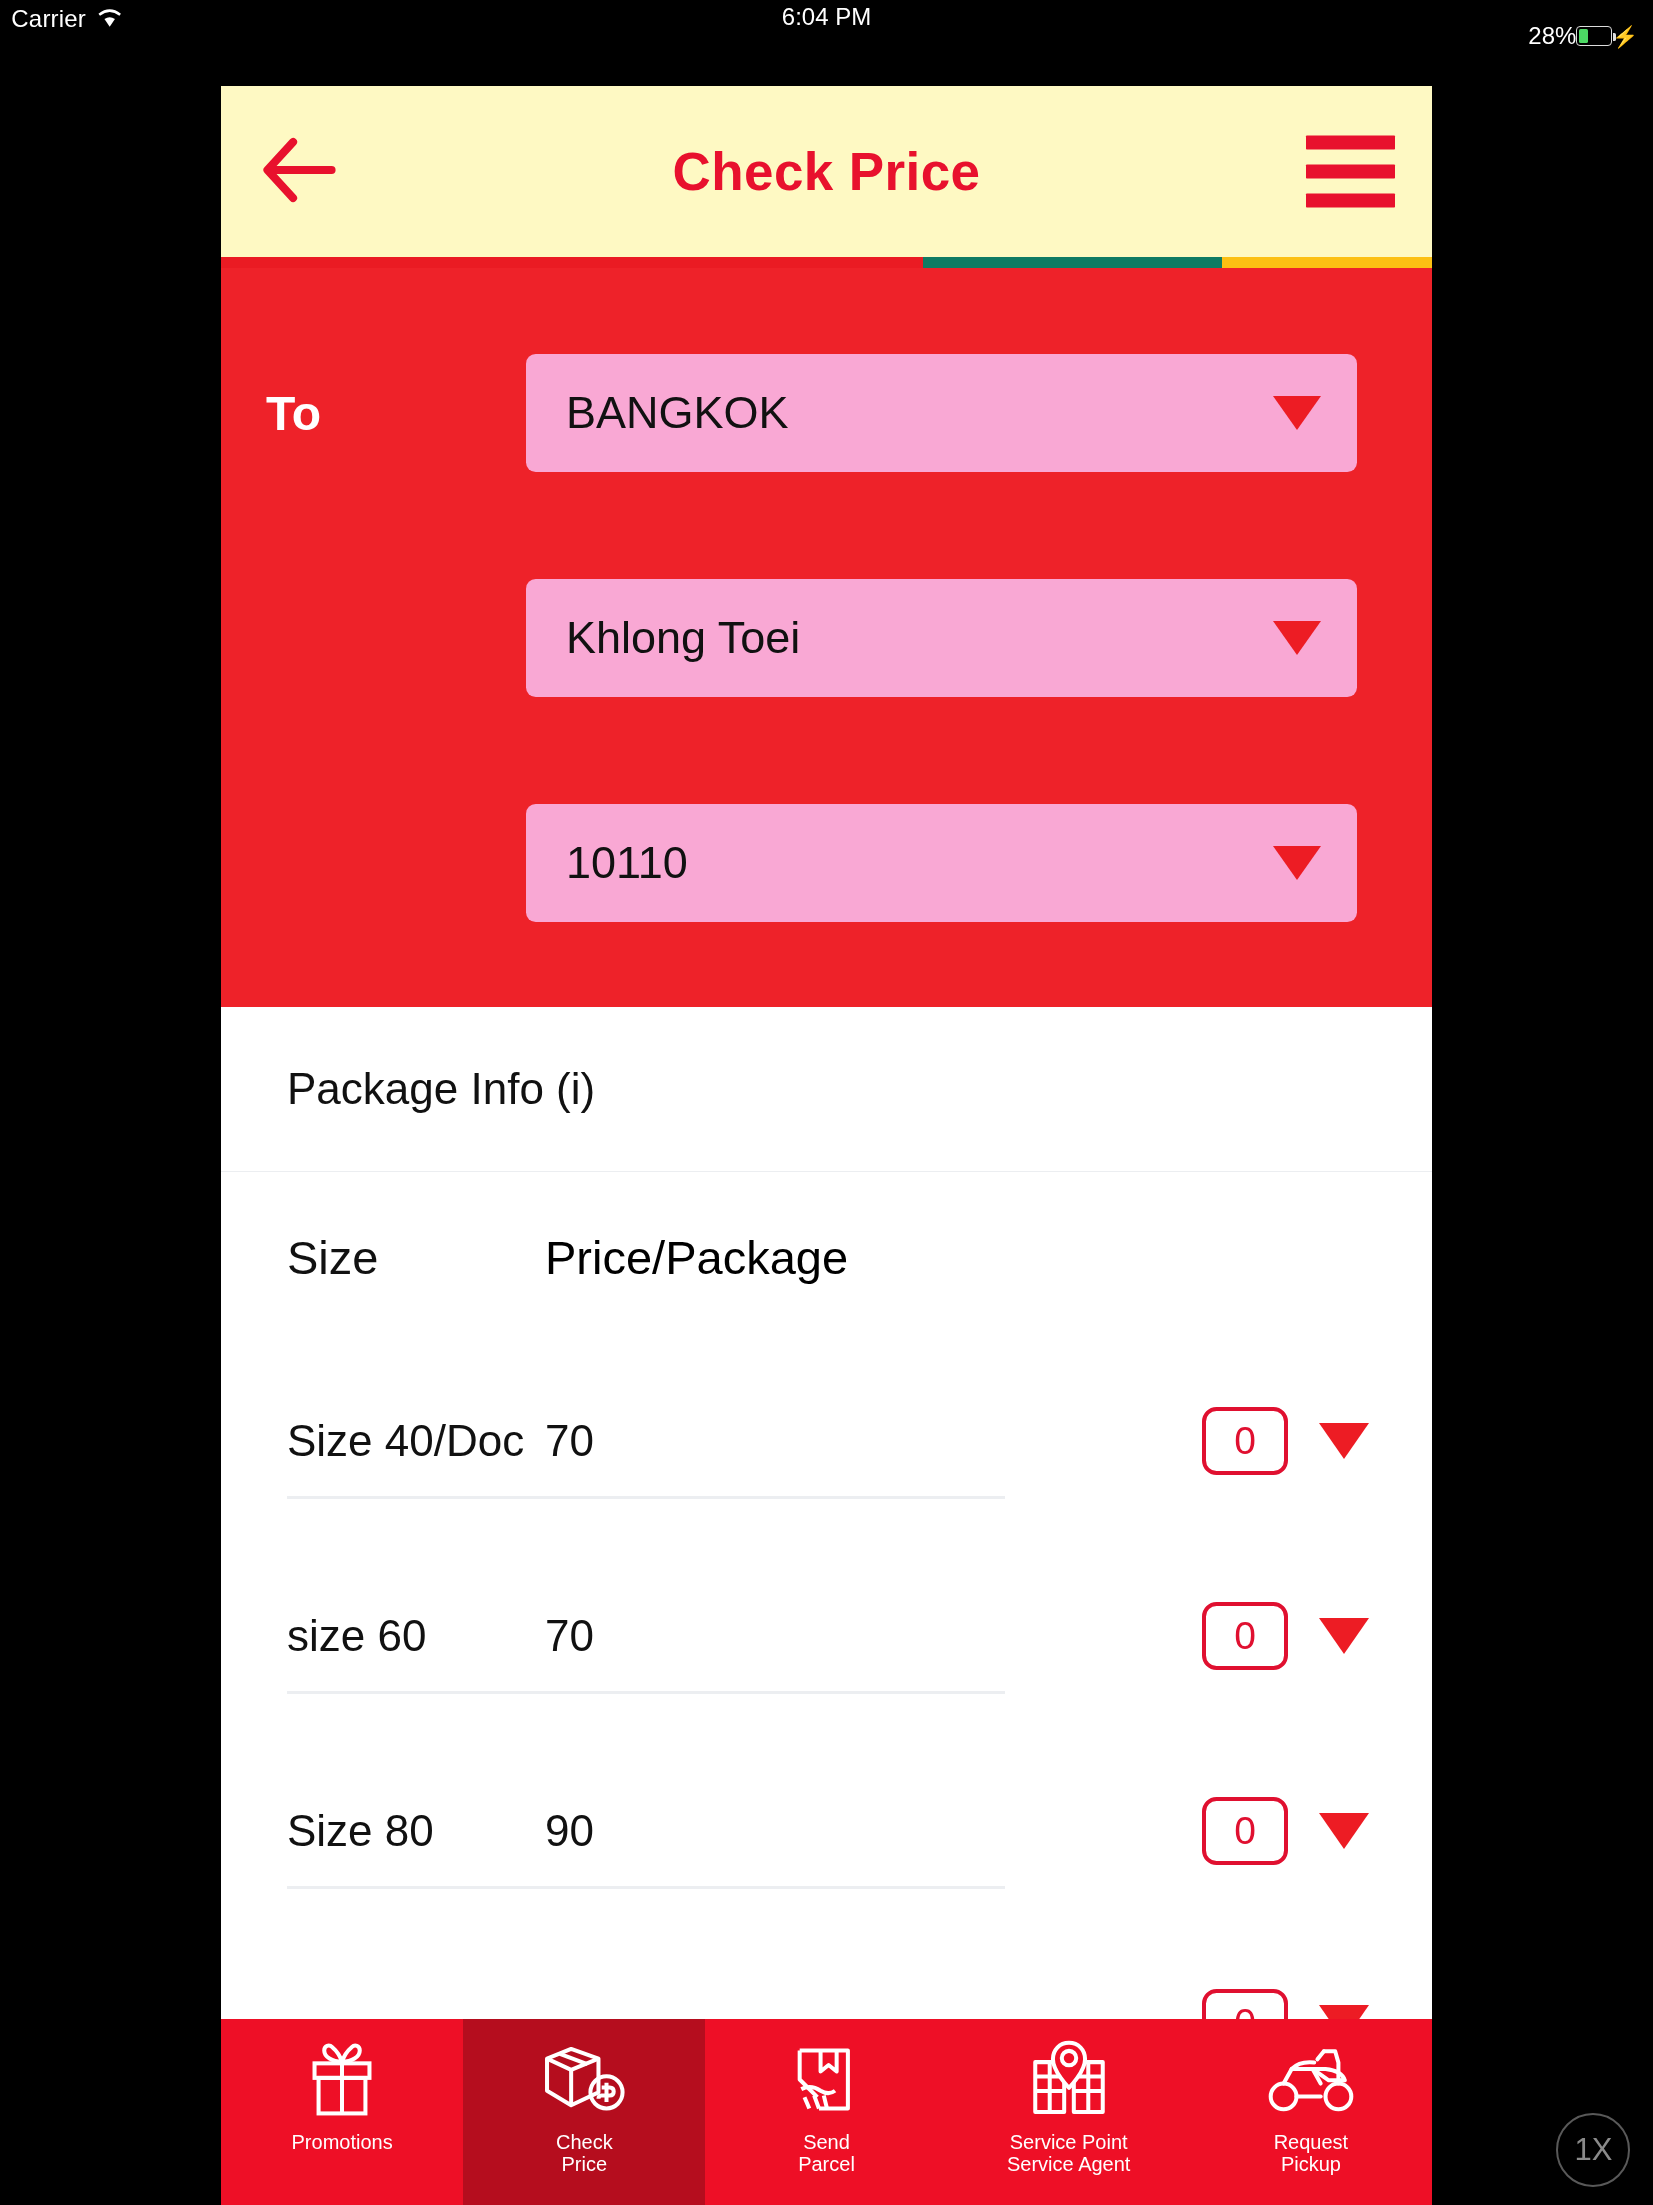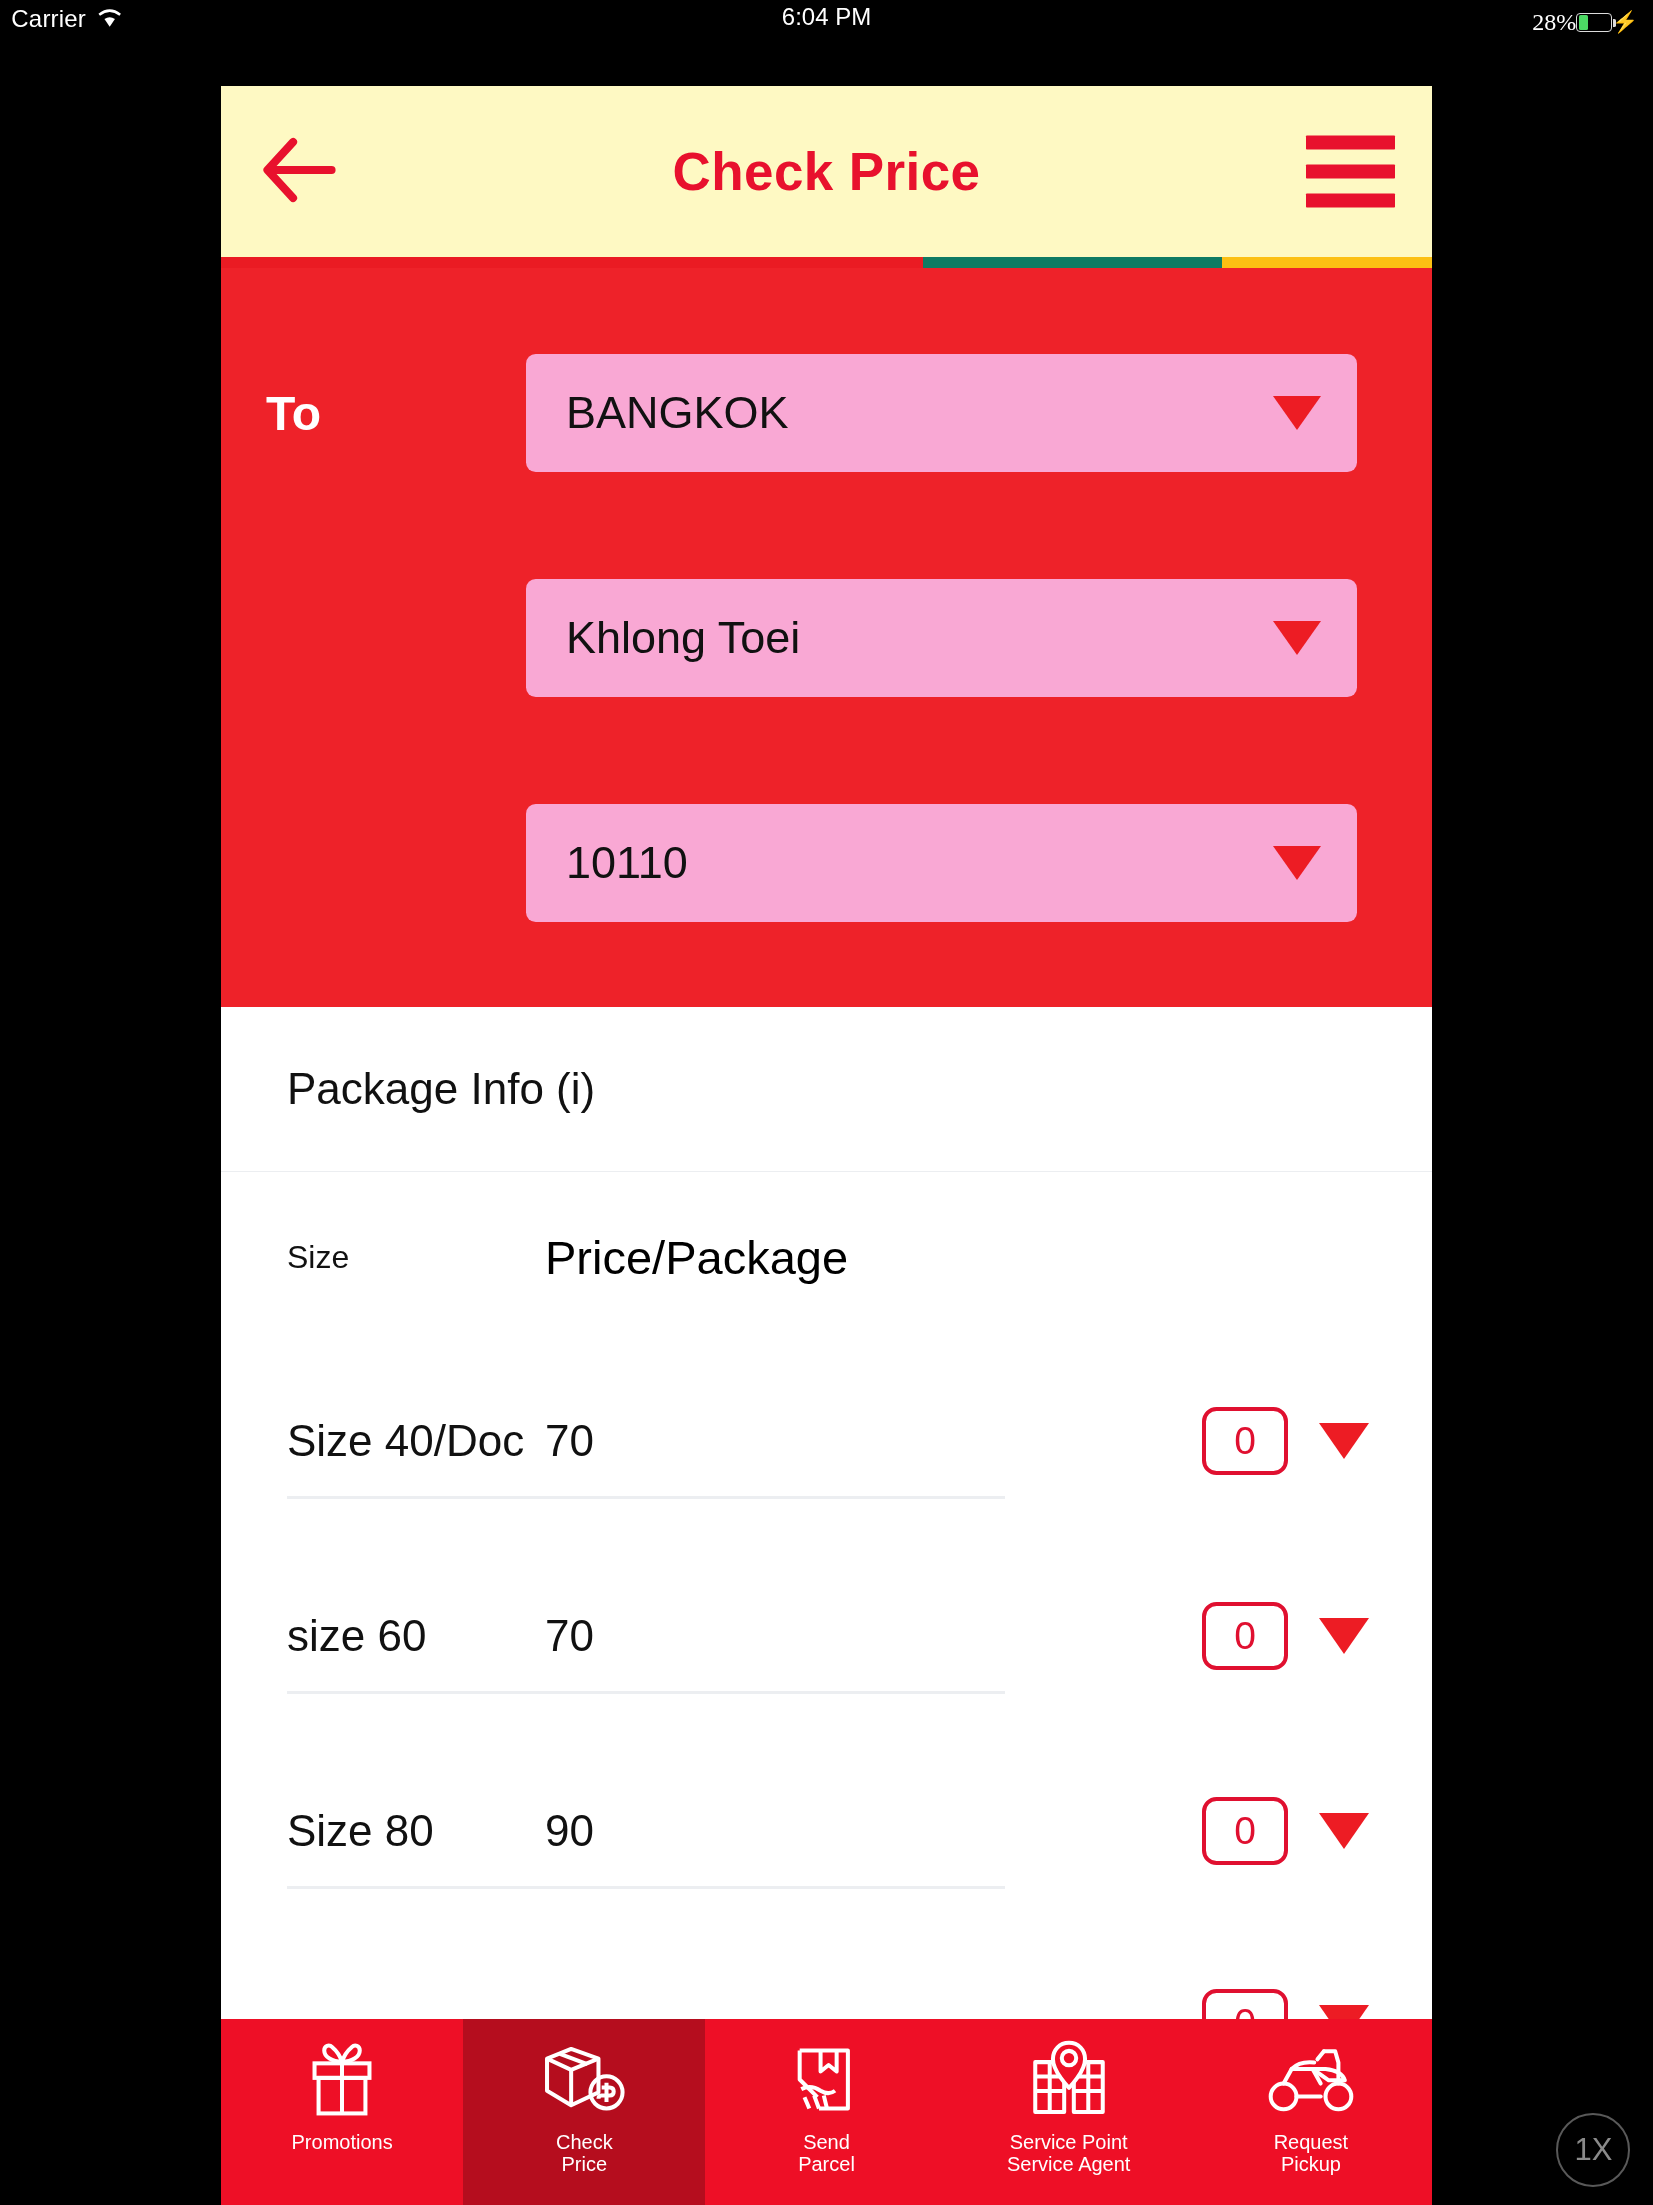--- a/index.html
+++ b/index.html
@@ -11,21 +11,21 @@
   }
 
   
   .statusbar{
     position:absolute; top:0; left:0; width:1653px; height:40px;
     color:#fff; display:flex; align-items:center;
   }
   .sb-left{ position:absolute; left:11.3px; top:4.8px; display:flex; align-items:center; gap:9.7px; }
   .sb-carrier{ font-size:24px; letter-spacing:0.2px; }
   .sb-center{ position:absolute; left:0; width:1653px; text-align:center; top:3px; font-size:24px; }
-  .sb-right{ position:absolute; right:14.5px; top:9px; display:flex; align-items:center; gap:0;font-family:Liberation Serif, serif; }
+  .sb-right{ position:absolute; right:14.5px; top:22px; display:flex; align-items:center; gap:0; }
   .sb-batt-pct{ font-size:24px; }
   .batt{
     position:relative; width:36px; height:19.4px;
     border:1.6px solid #dcdcdc; border-radius:4px; display:block;
   }
   .batt::after{
     content:""; position:absolute; right:-4.8px; top:5.7px;
     width:3.2px; height:8px; background:#dcdcdc; border-radius:0 1.6px 1.6px 0;
   }
   .batt-fill{ position:absolute; left:1.6px; top:1.6px; bottom:1.6px; width:28%; background:#4cd964; border-radius:1.6px; }
@@ -91,21 +91,21 @@
     height:165px; display:flex; align-items:center;
     padding-left:66px; font-size:44px; color:#111;
     border-bottom:1.6px solid #eceef1;
   }
 
   
   .table-area{ padding:0 0 0 0; position:relative; }
   .tbl-head{
     display:flex; align-items:center; height:171px; padding-left:66px;
   }
-  .col-size{ width:258px; flex:none; font-size:32px; color:#111; }
+  .col-size{ width:258px; flex:none; font-size:47px; color:#111; }
   .col-price{ font-size:47px; color:#000000; }
 
   .tbl-row{
     display:flex; align-items:center; height:195px;
     padding-left:66px; position:relative;
   }
   .tbl-row .r-size{ width:258px; flex:none; font-size:44px; color:#111; }
   .tbl-row .r-price{ width:452px; flex:none; font-size:44px; color:#111; }
   .row-rule{
     position:absolute; left:66px; width:718px; bottom:39px;

